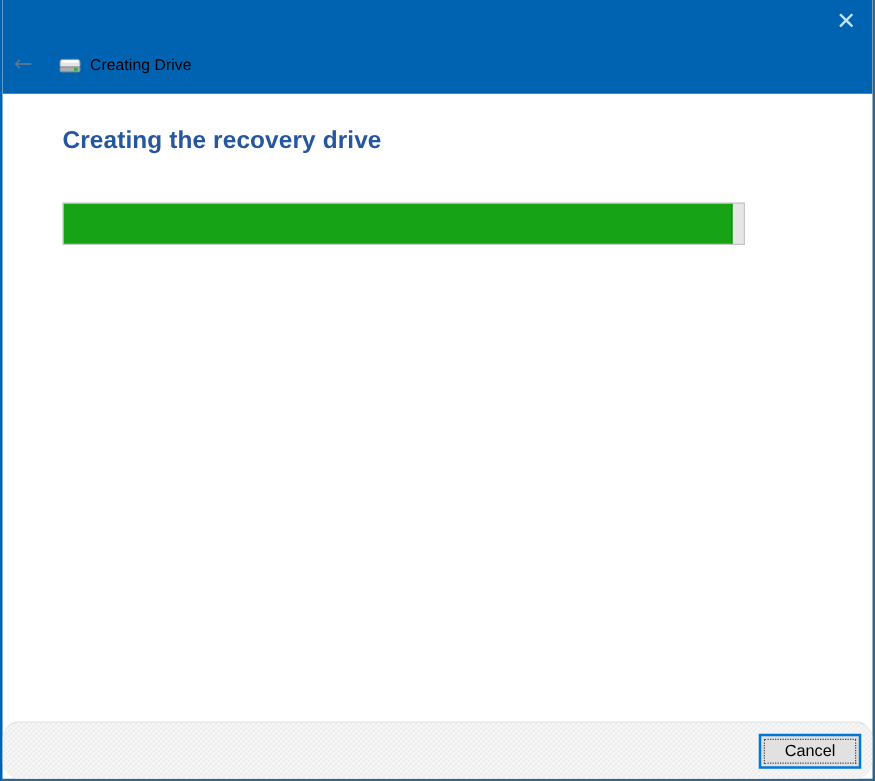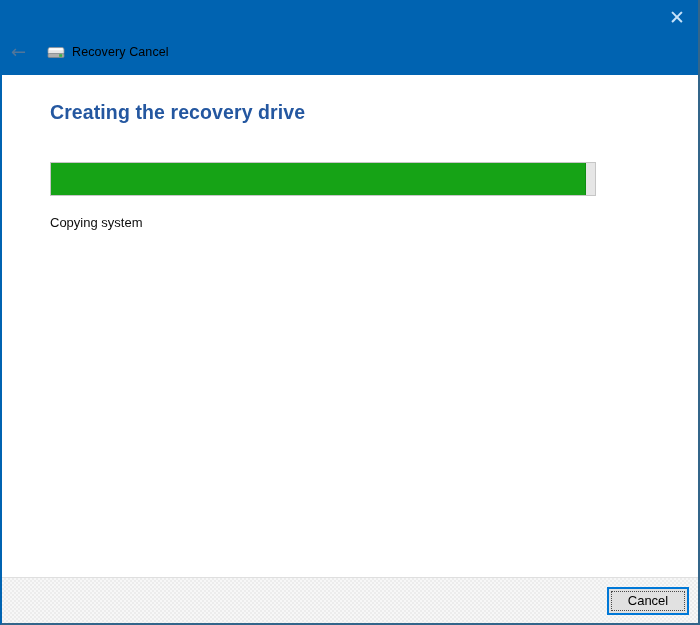--- a/index.html
+++ b/index.html
@@ -95,20 +95,21 @@
     background-color: #f7f7f7;
     background-image:
       linear-gradient(45deg, #ececec 25%, transparent 25%, transparent 75%, #ececec 75%),
       linear-gradient(45deg, #ececec 25%, transparent 25%, transparent 75%, #ececec 75%);
     background-size: 4px 4px;
     background-position: 0 0, 2px 2px;
     display: flex;
     align-items: center;
     justify-content: flex-end;
     padding-right: 9px;
+    border-radius: 14px;
   }
   .cancel-btn {
     width: 82px; height: 28px;
     background: #e1e1e1;
     border: 2px solid #0078d7;
     outline: 1px dotted #4a4a4a;
     outline-offset: -5px;
     font-size: 13px;
     color: #000;
     font-family: "Liberation Sans", "DejaVu Sans", sans-serif;
@@ -129,31 +130,30 @@
         <span>←</span>
       </button>
       <span class="drive-ico">
         <svg width="18" height="13" viewBox="0 0 18 13">
           <rect x="1" y="1.5" width="16" height="7" rx="2" fill="#e6e6e6" stroke="#8f9499" stroke-width="0.8"></rect>
           <rect x="2" y="2.2" width="14" height="2" rx="1" fill="#ffffff" opacity="0.9"></rect>
           <rect x="1" y="7.5" width="16" height="4" rx="1.2" fill="#aeaeae" stroke="#82878c" stroke-width="0.8"></rect>
           <rect x="12.2" y="8.2" width="3" height="2.6" fill="#3fae49"></rect>
         </svg>
       </span>
-      <span class="app-title">Recovery Cancel</span>
+      <span class="app-title">Creating Drive</span>
     </div>
   </div>
 
   <div class="content">
     <h1 class="page-heading">Creating the recovery drive</h1>
 
     <div class="progress-track">
       <div class="progress-fill" style="width:98.4%"></div>
     </div>
 
-    <div class="status-text">Copying system</div>
   </div>
 
   <div class="footer">
     <button class="cancel-btn">Cancel</button>
   </div>
 
 </div>
 
 </body></html>

